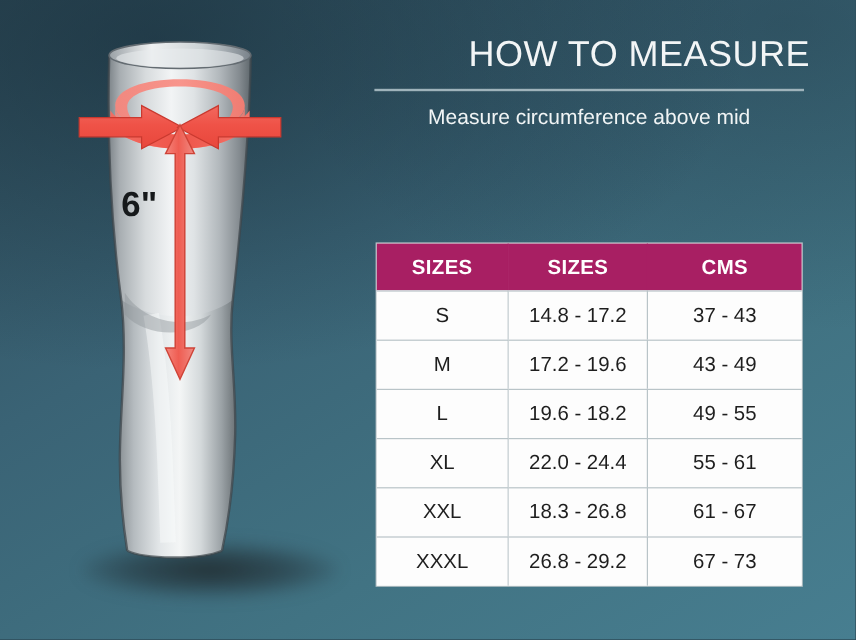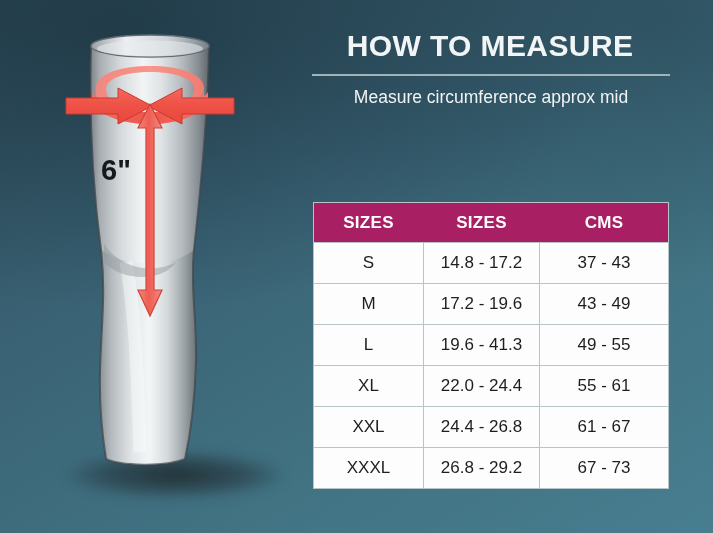--- a/index.html
+++ b/index.html
@@ -44,24 +44,24 @@
   
   #right-panel {
     position: absolute;
     left: 305px; top: 0;
     width: 408px; height: 533px;
   }
   #title {
     position: absolute;
     left: 0; top: 29px;
     width: 370px;
-    text-align: center;
+    text-align: right;
     color: #f2f5f6;
     font-size: 30px;
-    font-weight: bold;
+    font-weight: normal;
     letter-spacing: 0.4px;
   }
   #title-rule {
     position: absolute;
     left: 7px; top: 74px;
     width: 358px; height: 2px;
     background: #9fb3bb;
   }
   #subtitle {
     position: absolute;
@@ -248,21 +248,21 @@
       <text id="measure-label" x="131" y="180" text-anchor="end" font-family="Liberation Sans, sans-serif" font-size="29" font-weight="bold" fill="#16191b">6"</text>
     </svg>
   </div>
 
   <div id="right-panel">
 
     <div id="title">HOW TO MEASURE</div>
     <div id="title-rule"></div>
 
     <div id="subtitle">
-      <span class="line">Measure circumference approx mid</span>
+      <span class="line">Measure circumference above mid</span>
     </div>
 
     <table id="size-table">
       <colgroup>
         <col class="c-size">
           <col class="c-inches">
           <col class="c-cms">
       </colgroup>
       <thead>
         <tr>
@@ -277,31 +277,31 @@
             <td>14.8 - 17.2</td>
             <td>37 - 43</td>
           </tr>
           <tr>
             <td>M</td>
             <td>17.2 - 19.6</td>
             <td>43 - 49</td>
           </tr>
           <tr>
             <td>L</td>
-            <td>19.6 - 41.3</td>
+            <td>19.6 - 18.2</td>
             <td>49 - 55</td>
           </tr>
           <tr>
             <td>XL</td>
             <td>22.0 - 24.4</td>
             <td>55 - 61</td>
           </tr>
           <tr>
             <td>XXL</td>
-            <td>24.4 - 26.8</td>
+            <td>18.3 - 26.8</td>
             <td>61 - 67</td>
           </tr>
           <tr>
             <td>XXXL</td>
             <td>26.8 - 29.2</td>
             <td>67 - 73</td>
           </tr>
         </tbody>
     </table>
 

